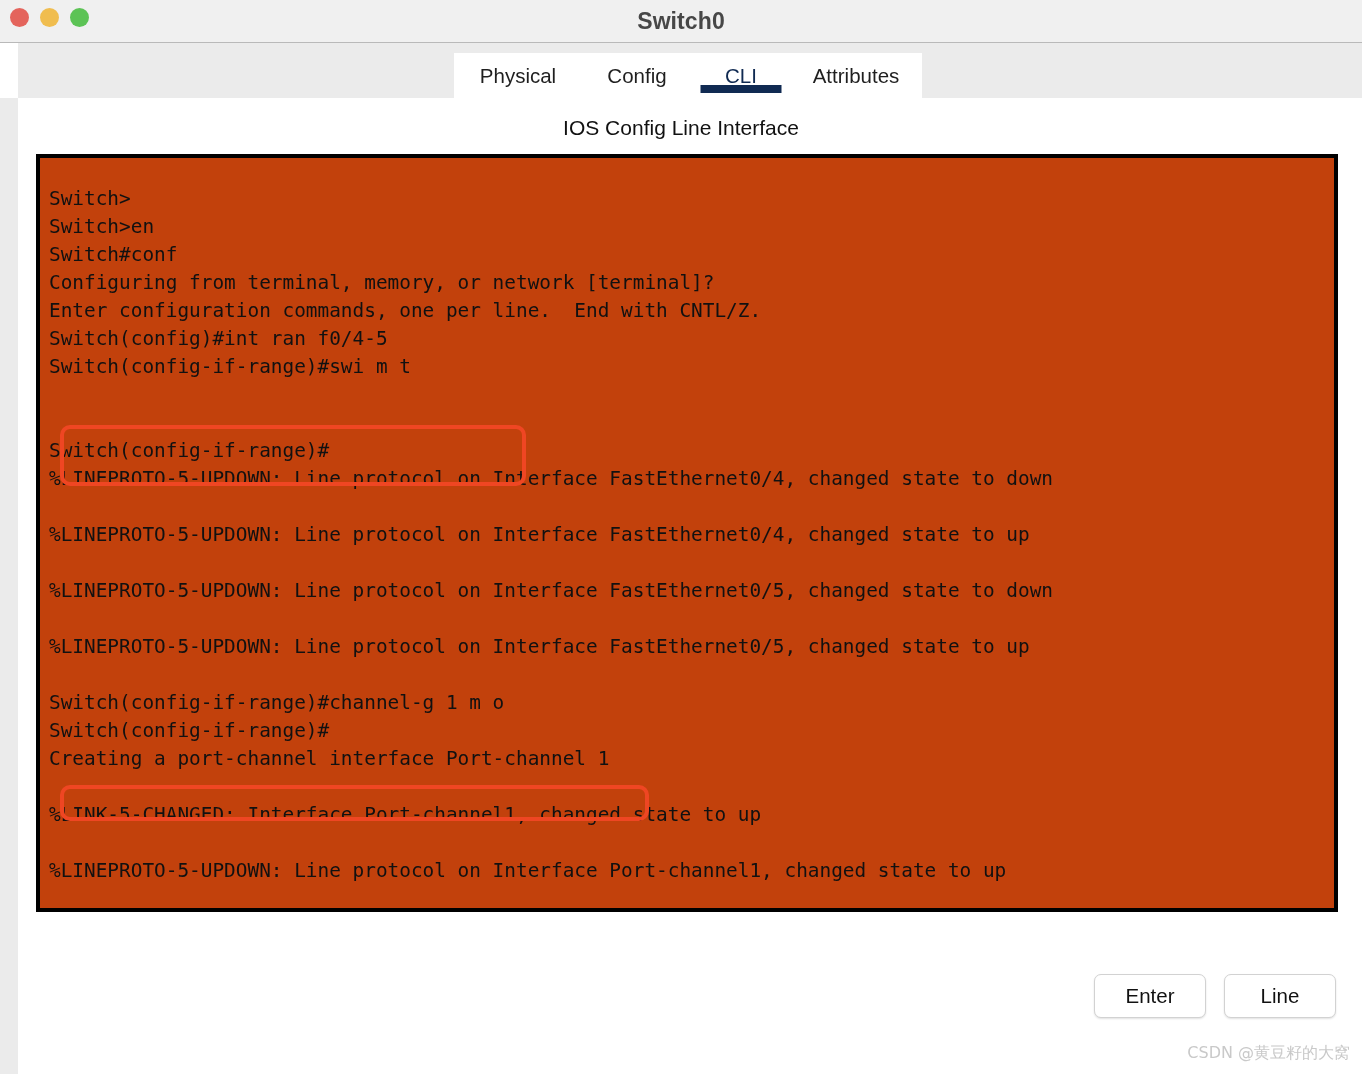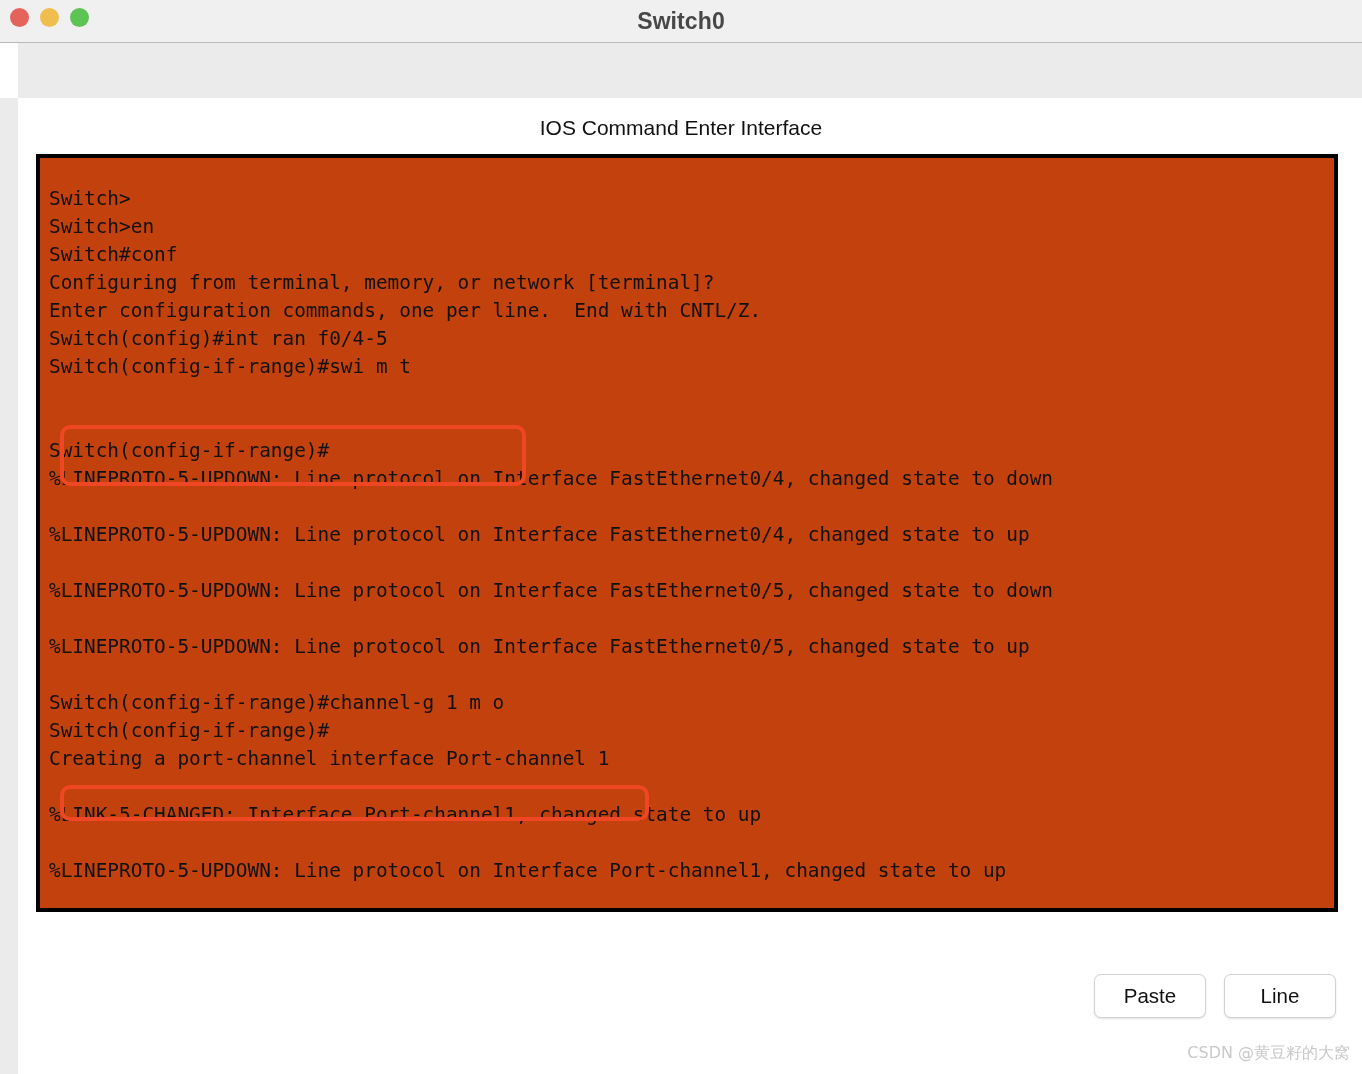--- a/index.html
+++ b/index.html
@@ -247,26 +247,40 @@
       <span class="light close"></span>
       <span class="light minimize"></span>
       <span class="light zoom"></span>
     </div>
     <div class="window-title">Switch0</div>
   </div>
 
   <div class="tabstrip-bg"></div>
   <div class="tabstrip-left-white"></div>
 
+  <div class="tab-container">
+    <div class="tab tab-physical">
+      <span class="tab-label">Physical</span>
+    </div>
+    <div class="tab tab-config">
+      <span class="tab-label">Config</span>
+    </div>
+    <div class="tab tab-cli active">
+      <span class="tab-label">CLI</span>
+    </div>
+    <div class="tab tab-attributes">
+      <span class="tab-label">Attributes</span>
+    </div>
+  </div>
 
   <div class="left-gutter"></div>
 
   <div class="page">
 
-    <div class="cli-heading">IOS Command Enter Interface</div>
+    <div class="cli-heading">IOS Config Line Interface</div>
 
     <div class="terminal">
       <pre class="term-text">Switch&gt;
 Switch&gt;en
 Switch#conf
 Configuring from terminal, memory, or network [terminal]?
 Enter configuration commands, one per line.  End with CNTL/Z.
 Switch(config)#int ran f0/4-5
 Switch(config-if-range)#swi m t
 
@@ -288,19 +302,19 @@
 
 %LINEPROTO-5-UPDOWN: Line protocol on Interface Port-channel1, changed state to up
 
 Switch(config-if-range)#</pre>
     </div>
 
     <div class="hl-box hl-box-1"></div>
     <div class="hl-box hl-box-2"></div>
 
     <div class="button-row">
-      <button class="btn">Paste</button>
+      <button class="btn">Enter</button>
       <button class="btn">Line</button>
     </div>
 
     <div class="watermark">CSDN @黄豆籽的大窝</div>
   </div>
 </div>
 
 </body></html>

